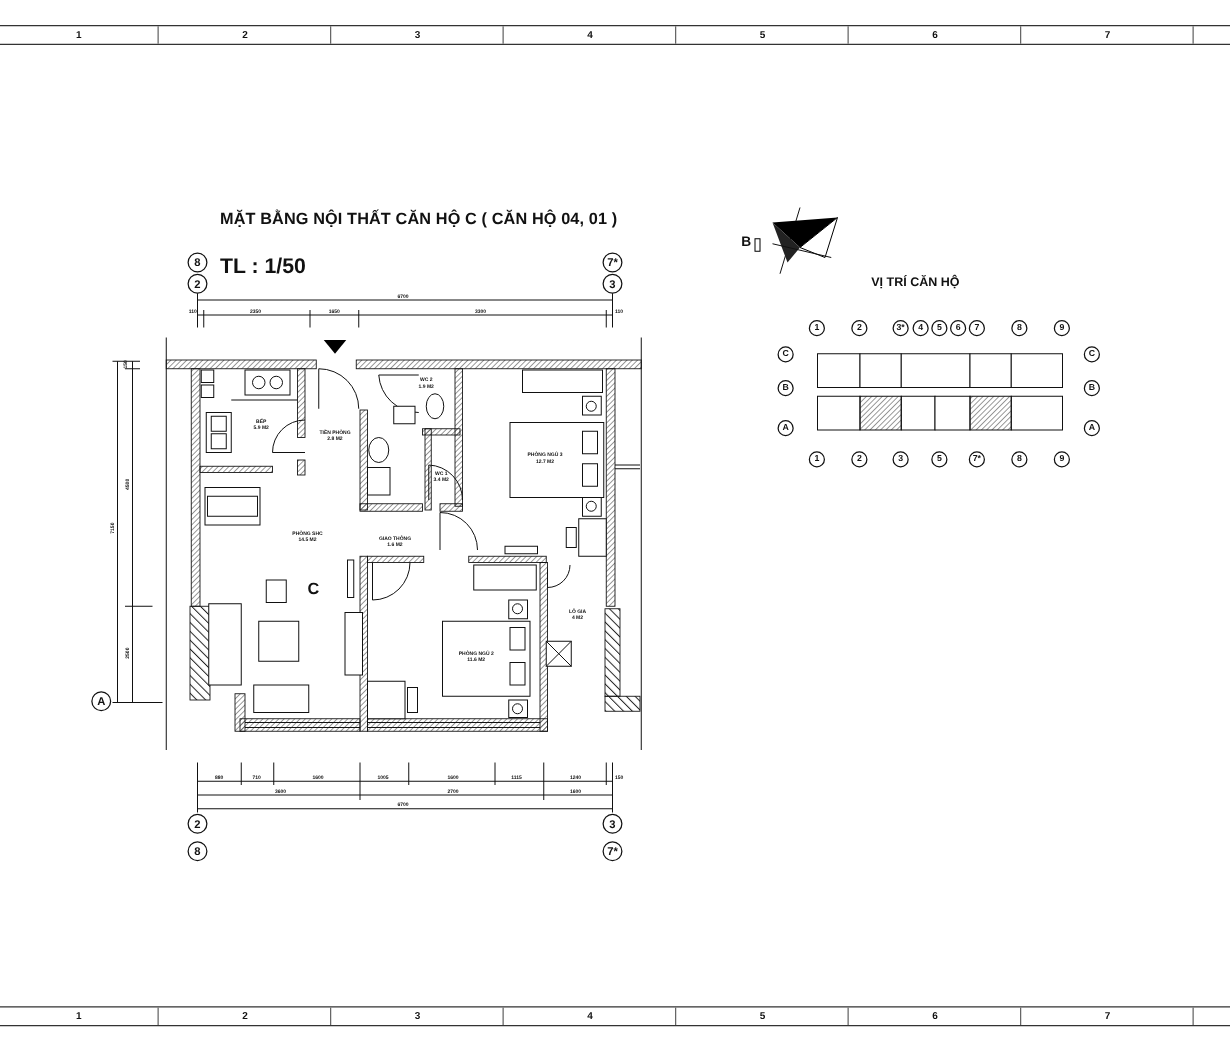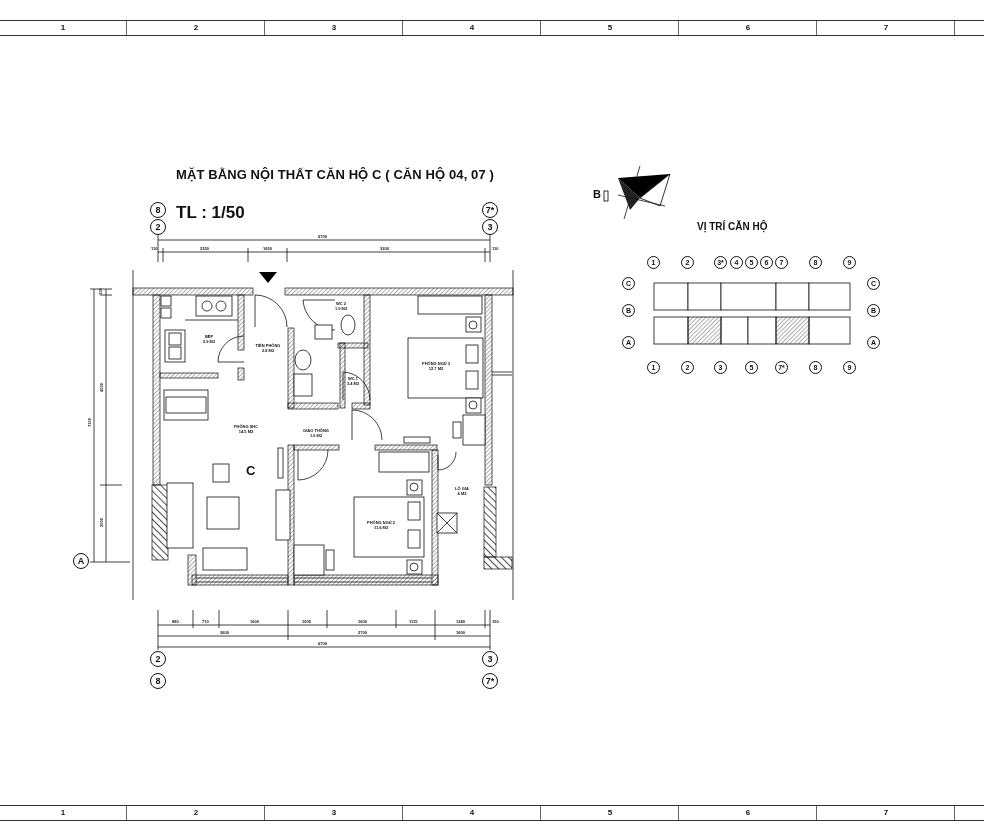--- a/index.html
+++ b/index.html
@@ -220,21 +220,21 @@
     <rect x="721" y="317" width="27" height="27"></rect>
     <rect x="748" y="317" width="28" height="27"></rect>
     <rect x="809" y="317" width="41" height="27"></rect>
   </g>
   <g stroke="#111" stroke-width="0.8" fill="url(#hatch)">
     <rect x="688" y="317" width="33" height="27"></rect>
     <rect x="776" y="317" width="33" height="27"></rect>
   </g>
 </svg>
 
-<div class="title">MẶT BẰNG NỘI THẤT CĂN HỘ C ( CĂN HỘ 04, 07 )</div>
+<div class="title">MẶT BẰNG NỘI THẤT CĂN HỘ C ( CĂN HỘ 04, 01 )</div>
 <div class="scale">TL : 1/50</div>
 
 <div class="grid-bubble" style="left:150px;top:202px;">8</div>
 <div class="grid-bubble" style="left:150px;top:219px;">2</div>
 <div class="grid-bubble" style="left:482px;top:202px;">7*</div>
 <div class="grid-bubble" style="left:482px;top:219px;">3</div>
 
 <div class="grid-bubble" style="left:150px;top:651px;">2</div>
 <div class="grid-bubble" style="left:150px;top:673px;">8</div>
 <div class="grid-bubble" style="left:482px;top:651px;">3</div>

